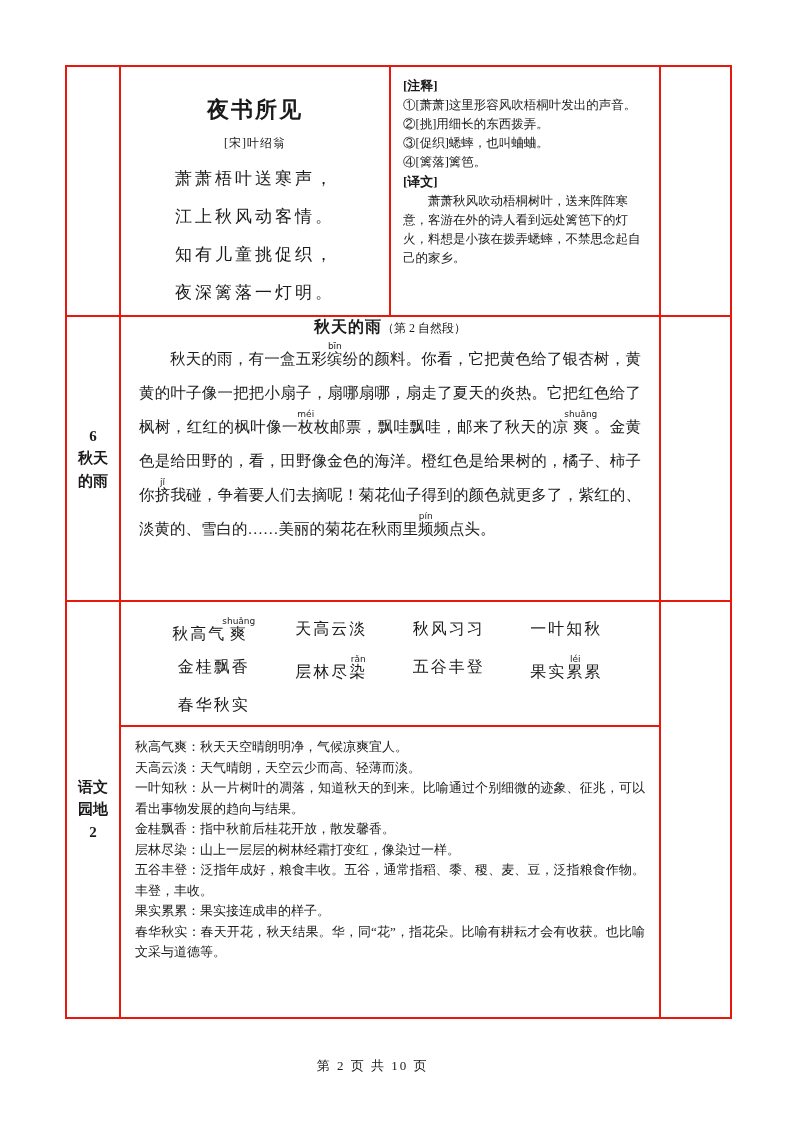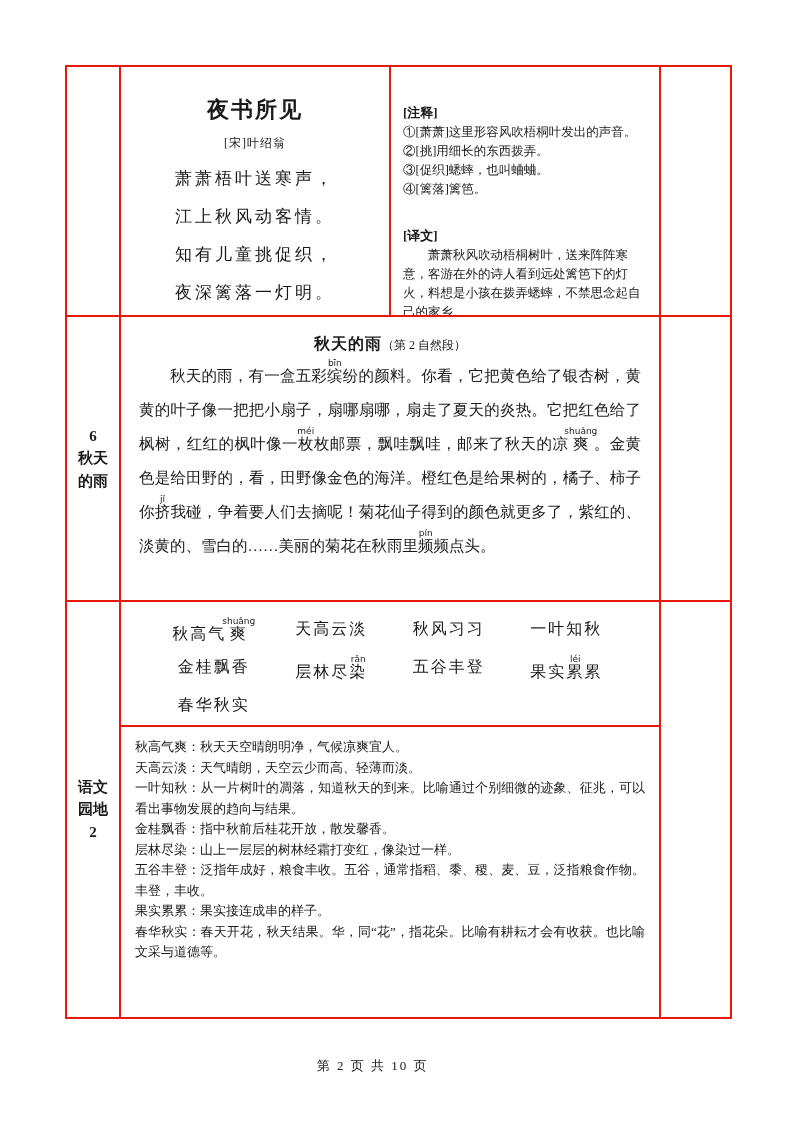--- a/index.html
+++ b/index.html
@@ -37,26 +37,26 @@
   .poem-cell{ padding-top:28px; text-align:center; }
   .poem-title{ font-size:22px; font-weight:bold; letter-spacing:2px; }
   .poem-author{ font-size:12px; margin-top:10px; letter-spacing:1px; }
   .poem-lines{
     display:inline-block; text-align:left; margin-top:8px;
   }
   .poem-line{ font-size:17px; line-height:38px; letter-spacing:3px; }
 
   
   .notes-cell{ padding:9px 10px 0 12px; font-size:12.5px; line-height:19px; }
-  .notes-header{ font-weight:bold; font-size:13px; line-height:20px;margin-top:27px; }
+  .notes-header{ font-weight:bold; font-size:13px; line-height:20px; }
   .note-line{ }
   .translation{ text-indent:2em; }
 
   
-  .content-cell{ padding:17px 18px 0 18px; }
+  .content-cell{ padding:0 18px 0 18px; }
   .section-title{ text-align:center; margin-bottom:4px; }
   .st-main{ font-size:16px; font-weight:bold; letter-spacing:1px; }
   .st-sub{ font-size:12px; }
   .rain-para{
     font-size:15.5px; line-height:34px; text-align:justify; text-indent:2em;
   }
 
   ruby{ ruby-position:over; }
   rt{
     font-size:9px; color:#222; font-weight:normal;

